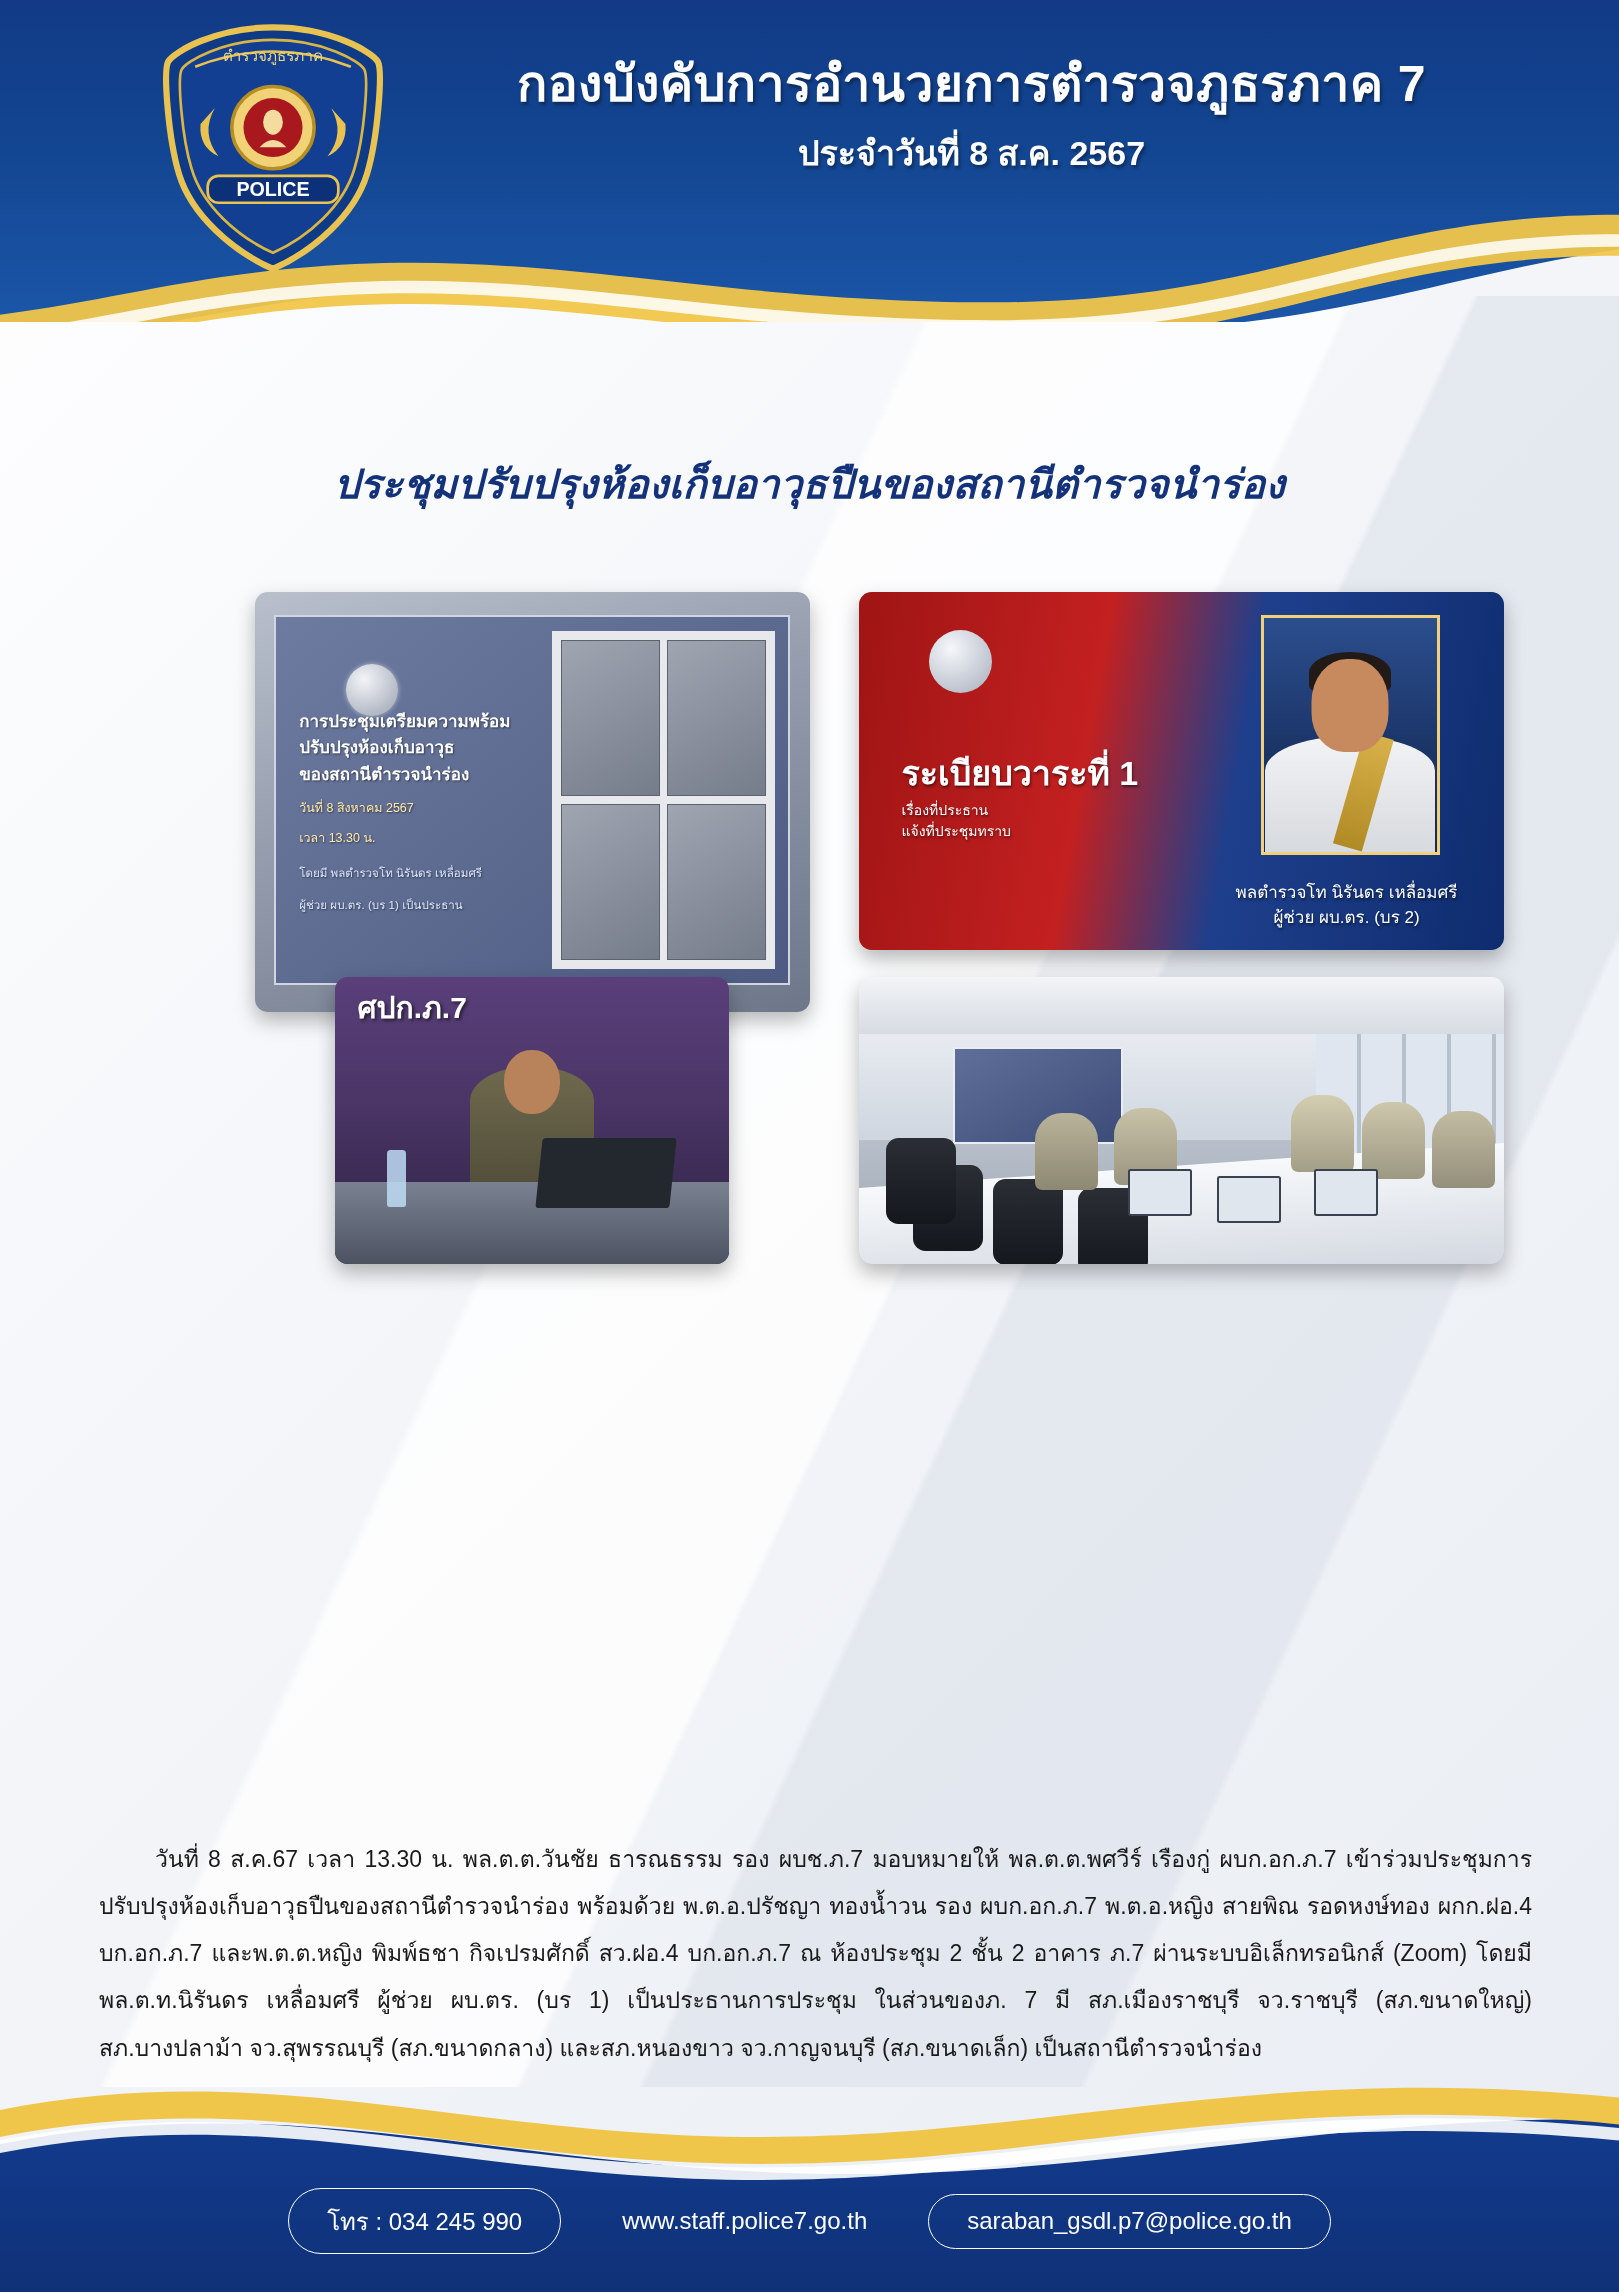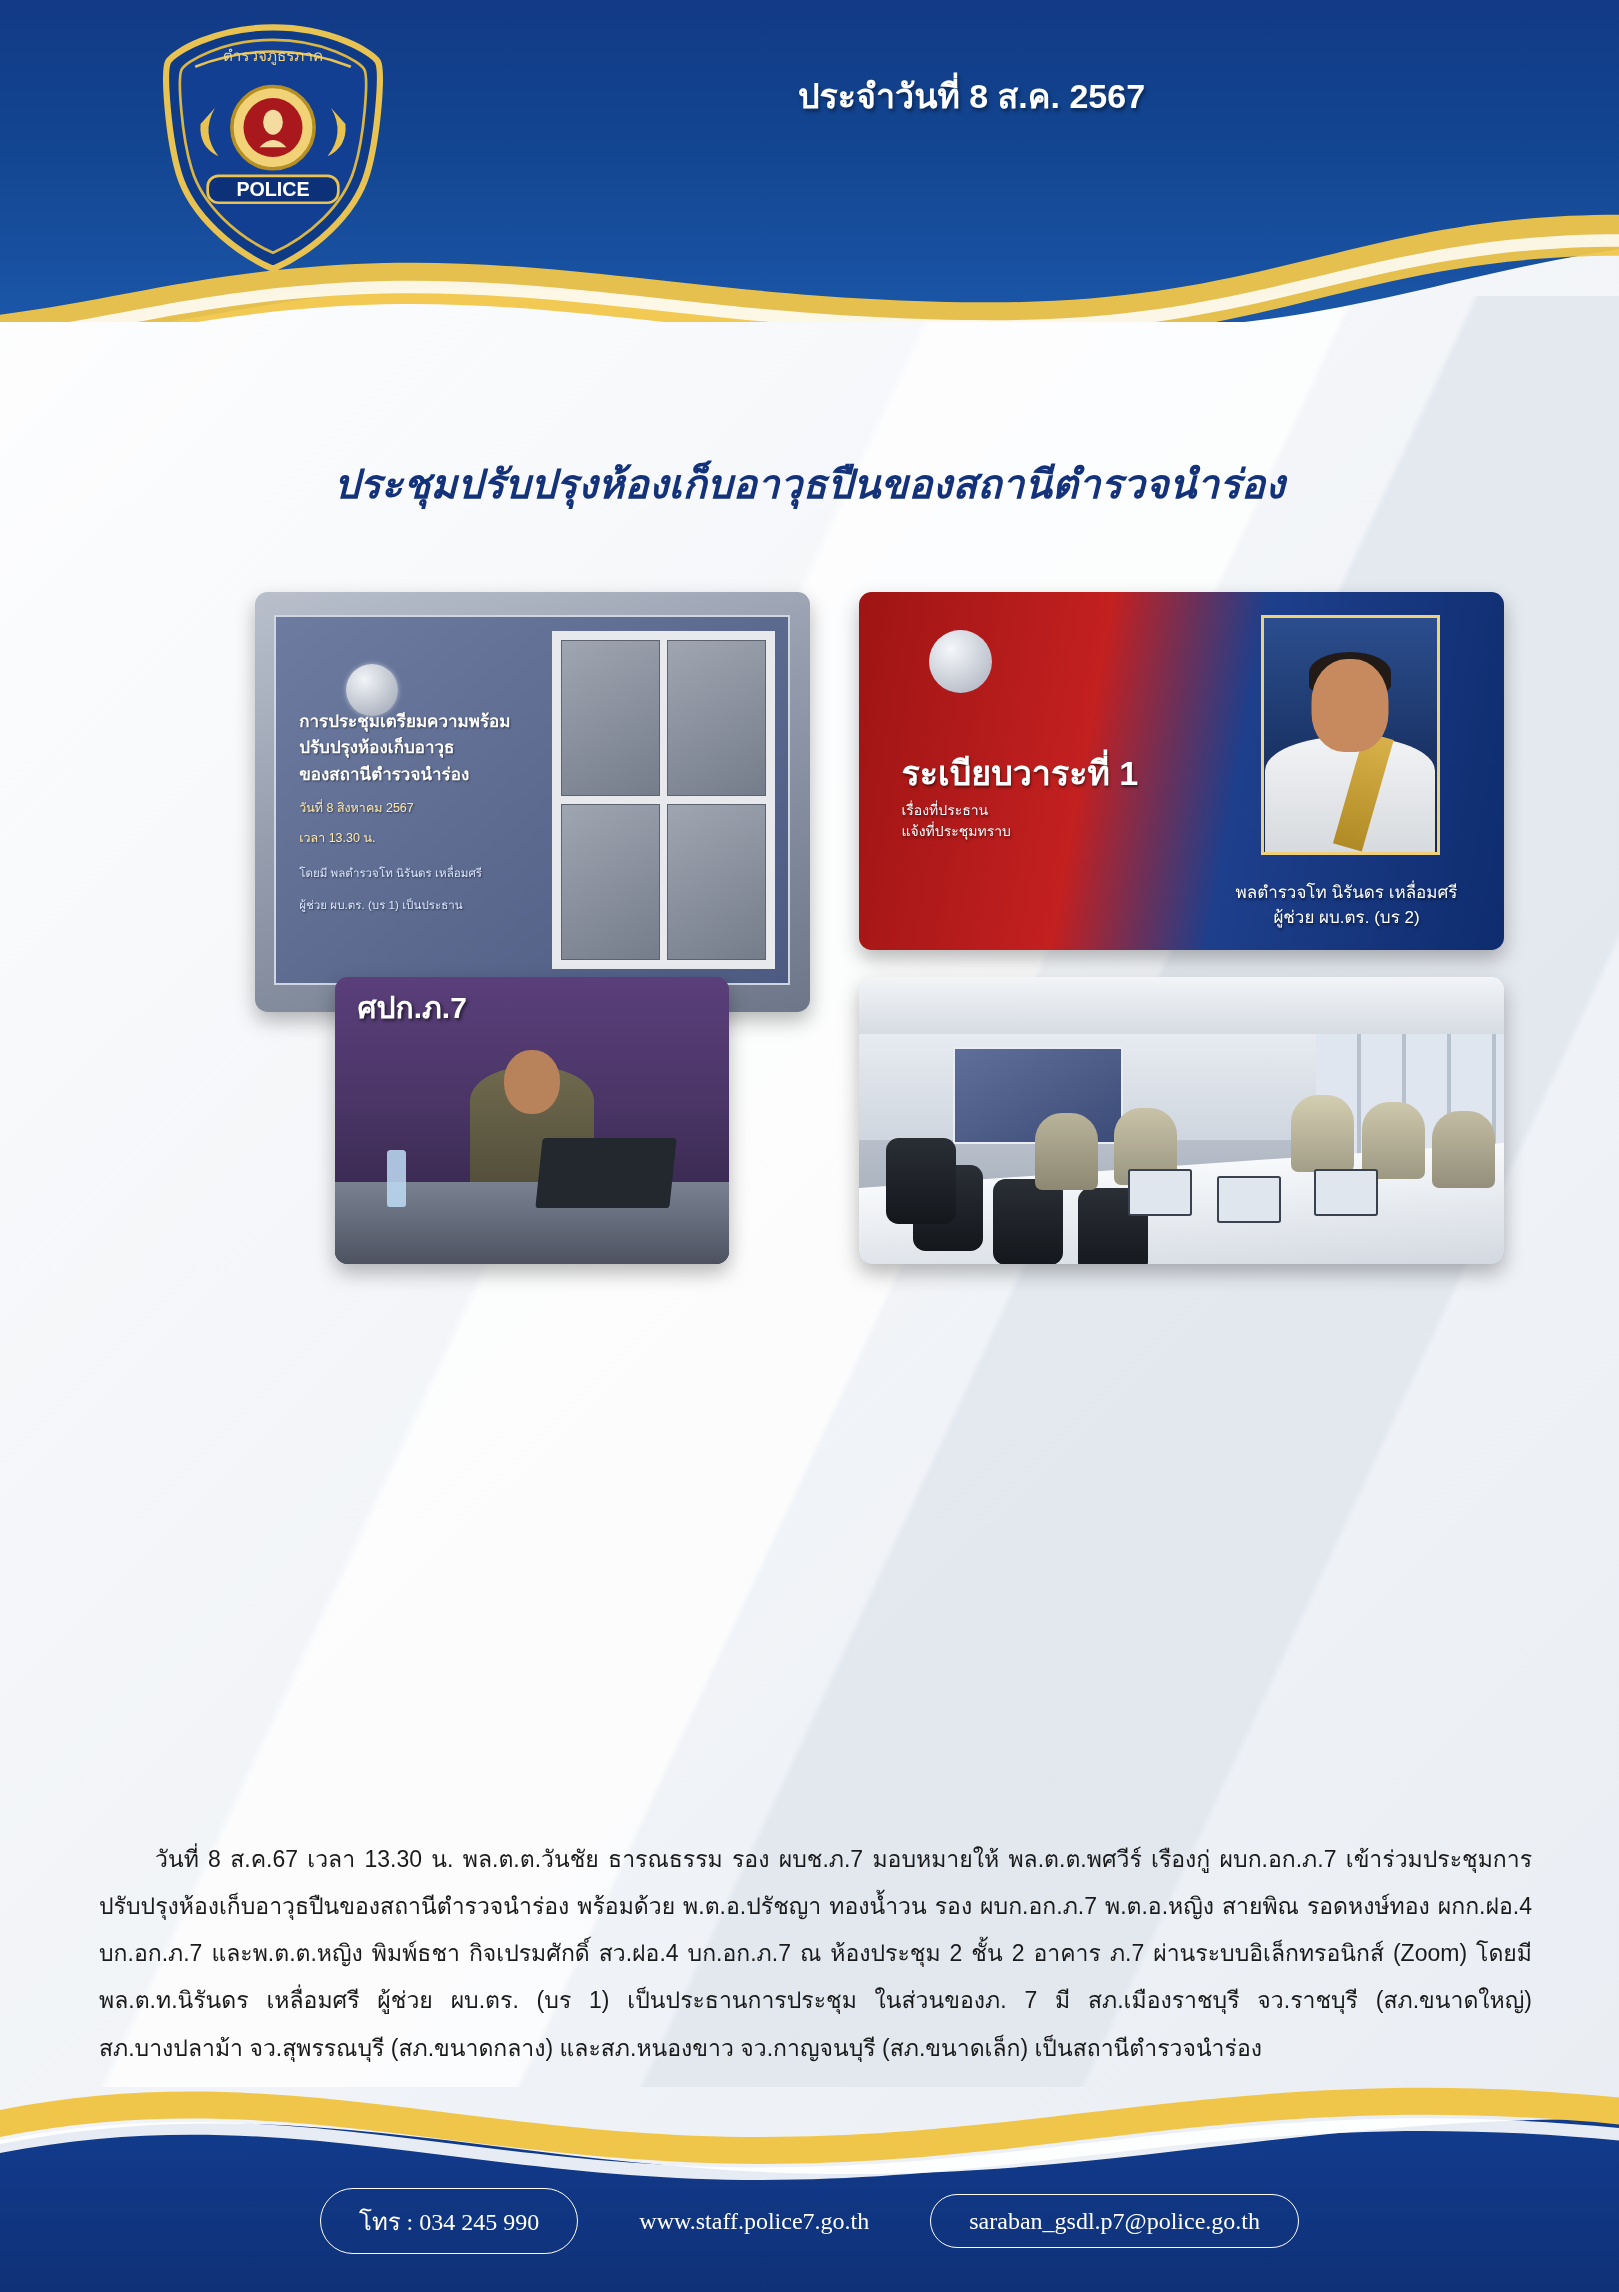--- a/index.html
+++ b/index.html
@@ -298,21 +298,20 @@
     text-align: justify;
   }
   .body-text .indent { display: inline-block; width: 56px; }
 
   
   .footer {
     position: absolute;
     left: 0; bottom: 0;
     width: 1619px; height: 269px;
     overflow: hidden;
-    font-family: Liberation Serif, serif;
   }
   .footer-bg {
     position: absolute; inset: 0;
     background: linear-gradient(180deg,#14419a 0%, #0f3177 100%);
     clip-path: path("M0,120 C300,60 520,150 850,150 C1180,150 1400,66 1808,106 L1808,300 L0,300 Z");
   }
   .footer-items {
     position: absolute; left: 0; bottom: 39px; width: 1619px;
     display: flex; justify-content: center; align-items: center; gap: 23px;
     z-index: 3;
@@ -351,20 +350,21 @@
       <path d="M120,140 q15,-16 30,0 z" fill="#f4dca0"></path>
       <path d="M70,96 q-16,28 4,54 q-22,-10 -20,-36 z" fill="#e8c352"></path>
       <path d="M200,96 q16,28 -4,54 q22,-10 20,-36 z" fill="#e8c352"></path>
       <rect x="62" y="172" width="146" height="30" rx="12" fill="#0d3179" stroke="#e8c352" stroke-width="3"></rect>
       <text x="135" y="194" font-family="Liberation Sans, sans-serif" font-size="22" font-weight="bold" fill="#ffffff" text-anchor="middle">POLICE</text>
       <path d="M48,50 q87,-34 174,0" fill="none" stroke="#e8c352" stroke-width="3"></path>
       <text x="135" y="44" font-family="Liberation Sans, sans-serif" font-size="17" fill="#f3d882" text-anchor="middle">ตำรวจภูธรภาค</text>
     </svg>
 
     <div class="header-title-wrap">
+      <div class="header-title">กองบังคับการอำนวยการตำรวจภูธรภาค 7</div>
       <div class="header-subtitle">ประจำวันที่ 8 ส.ค. 2567</div>
     </div>
   </div>
 
   <div class="content">
 
     <div class="doc-title">ประชุมปรับปรุงห้องเก็บอาวุธปืนของสถานีตำรวจนำร่อง</div>
 
     <div class="photo-grid">
 

